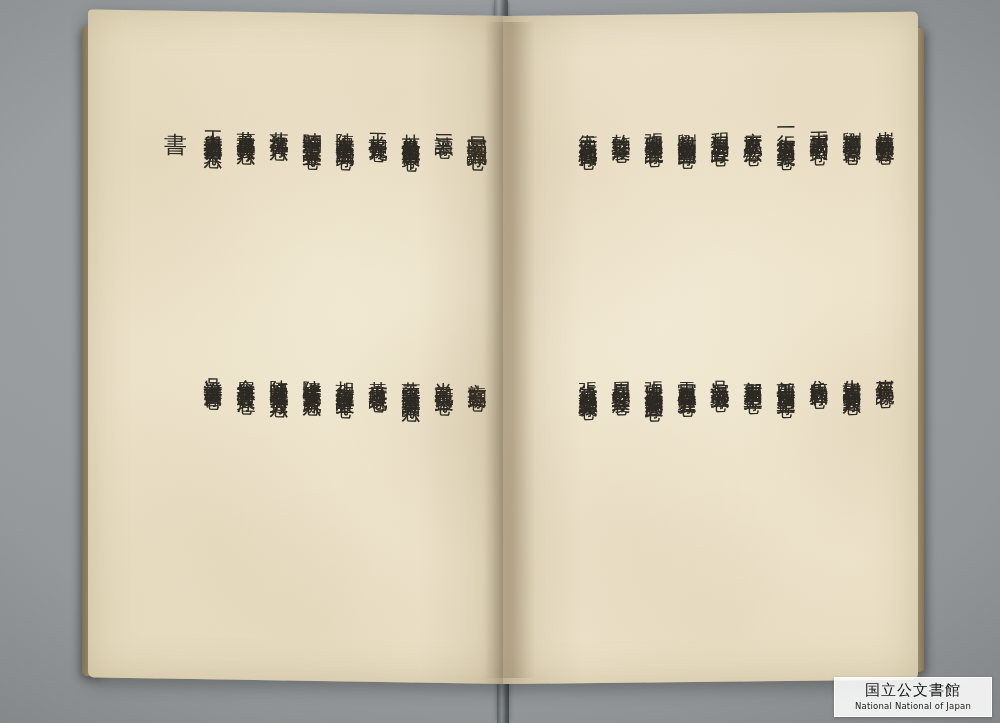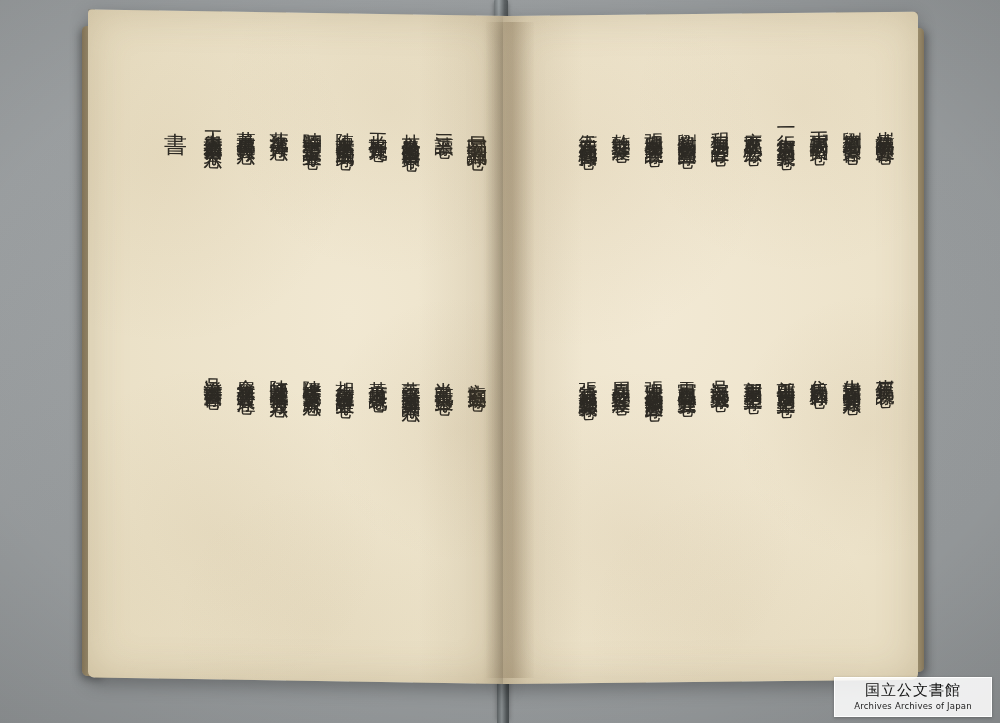--- a/index.html
+++ b/index.html
@@ -315,16 +315,16 @@
 
       <div class="edge-darken"></div>
       <div class="curve-hl-right"></div>
     </div>
 
     <div class="gutter"></div>
   </div>
 
   <div class="archive-stamp">
     <div class="jp">国立公文書館</div>
-    <div class="en">Archives Archives of Japan</div>
+    <div class="en">National National of Japan</div>
   </div>
 
 </div>
 
 </body></html>

